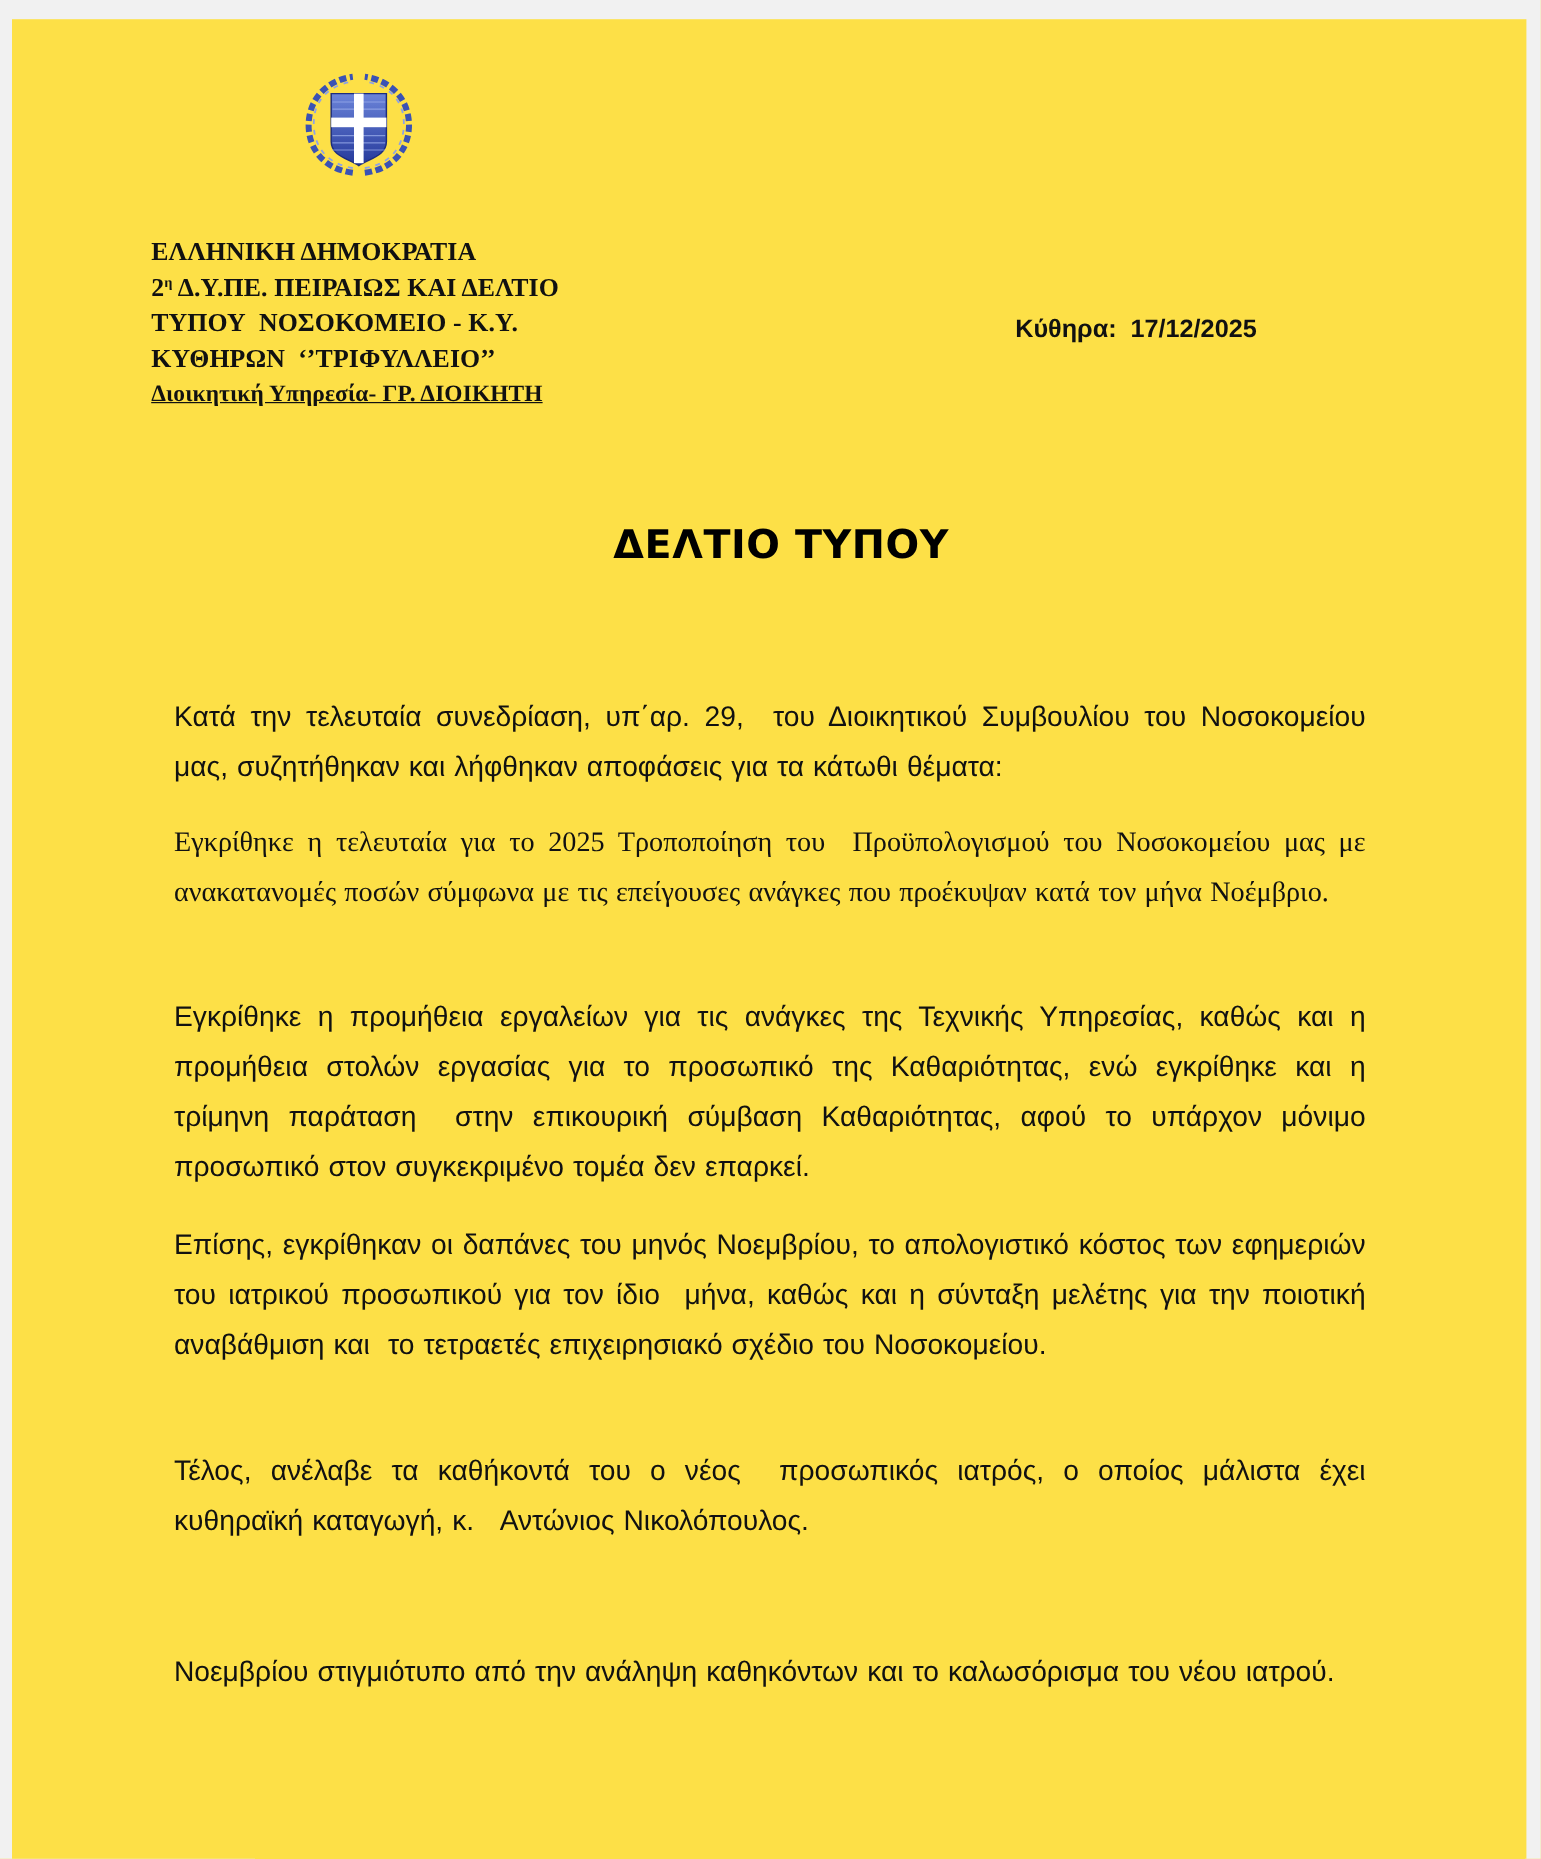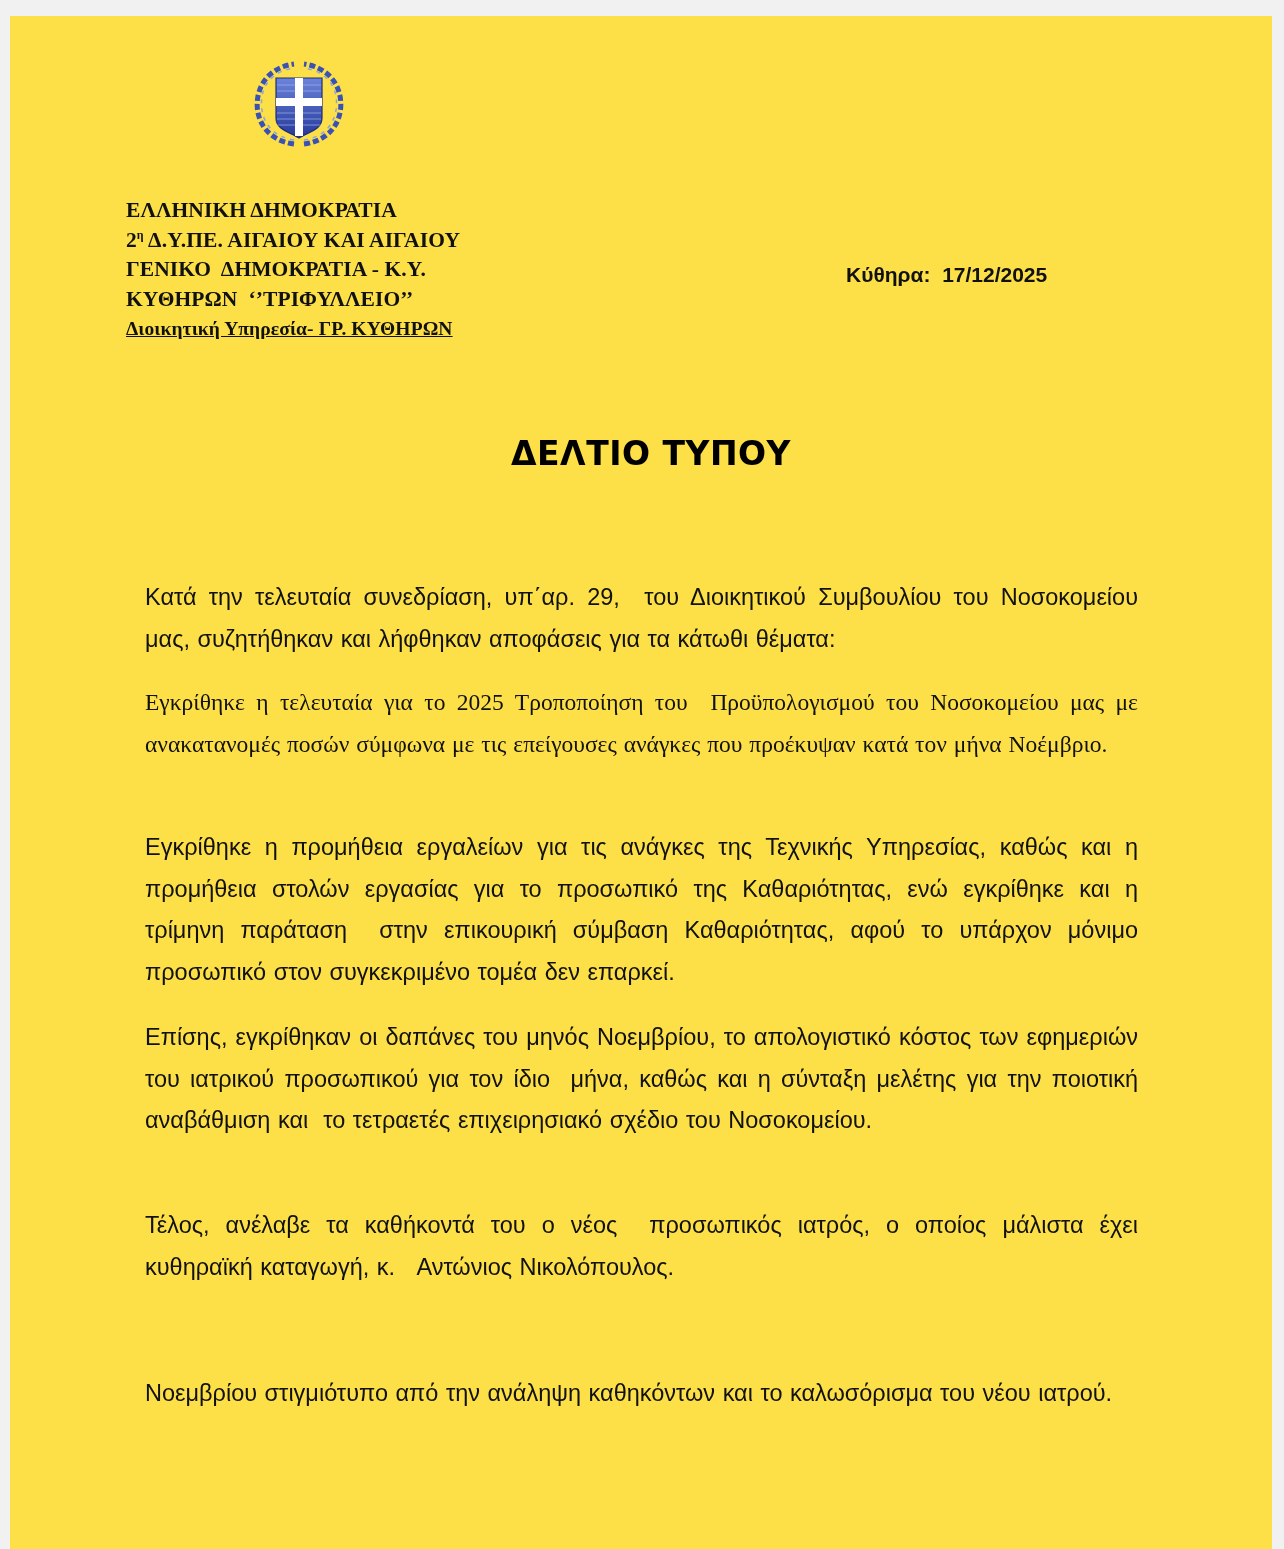--- a/index.html
+++ b/index.html
@@ -117,24 +117,24 @@
         <line x1="27" y1="67" x2="71" y2="67"></line>
       </g>
 
       <rect x="45" y="20" width="8" height="58" fill="#ffffff"></rect>
       <rect x="26" y="40" width="46" height="8" fill="#ffffff"></rect>
     </svg>
   </div>
 
   <div class="header-block">
     <span class="line">ΕΛΛΗΝΙΚΗ ΔΗΜΟΚΡΑΤΙΑ</span>
-    <span class="line"><span>2</span><sup>η</sup> <span>Δ.Υ.ΠΕ. ΑΙΓΑΙΟΥ ΚΑΙ ΑΙΓΑΙΟΥ</span></span>
-    <span class="line">ΓΕΝΙΚΟ  ΔΗΜΟΚΡΑΤΙΑ - Κ.Υ.</span>
+    <span class="line"><span>2</span><sup>η</sup> <span>Δ.Υ.ΠΕ. ΠΕΙΡΑΙΩΣ ΚΑΙ ΔΕΛΤΙΟ</span></span>
+    <span class="line">ΤΥΠΟΥ  ΝΟΣΟΚΟΜΕΙΟ - Κ.Υ.</span>
     <span class="line">ΚΥΘΗΡΩΝ  ‘’ΤΡΙΦΥΛΛΕΙΟ’’</span>
-    <span class="line underlined">Διοικητική Υπηρεσία- ΓΡ. ΚΥΘΗΡΩΝ</span>
+    <span class="line underlined">Διοικητική Υπηρεσία- ΓΡ. ΔΙΟΙΚΗΤΗ</span>
   </div>
 
   <div class="date-line">Κύθηρα:  17/12/2025</div>
 
   <div class="doc-title">ΔΕΛΤΙΟ ΤΥΠΟΥ</div>
 
   <div class="body-text p1">
     <p>Κατά την τελευταία συνεδρίαση, υπ΄αρ. 29,  του Διοικητικού Συμβουλίου του Νοσοκομείου μας, συζητήθηκαν και λήφθηκαν αποφάσεις για τα κάτωθι θέματα:</p>
   </div>
   <div class="body-text p2">

